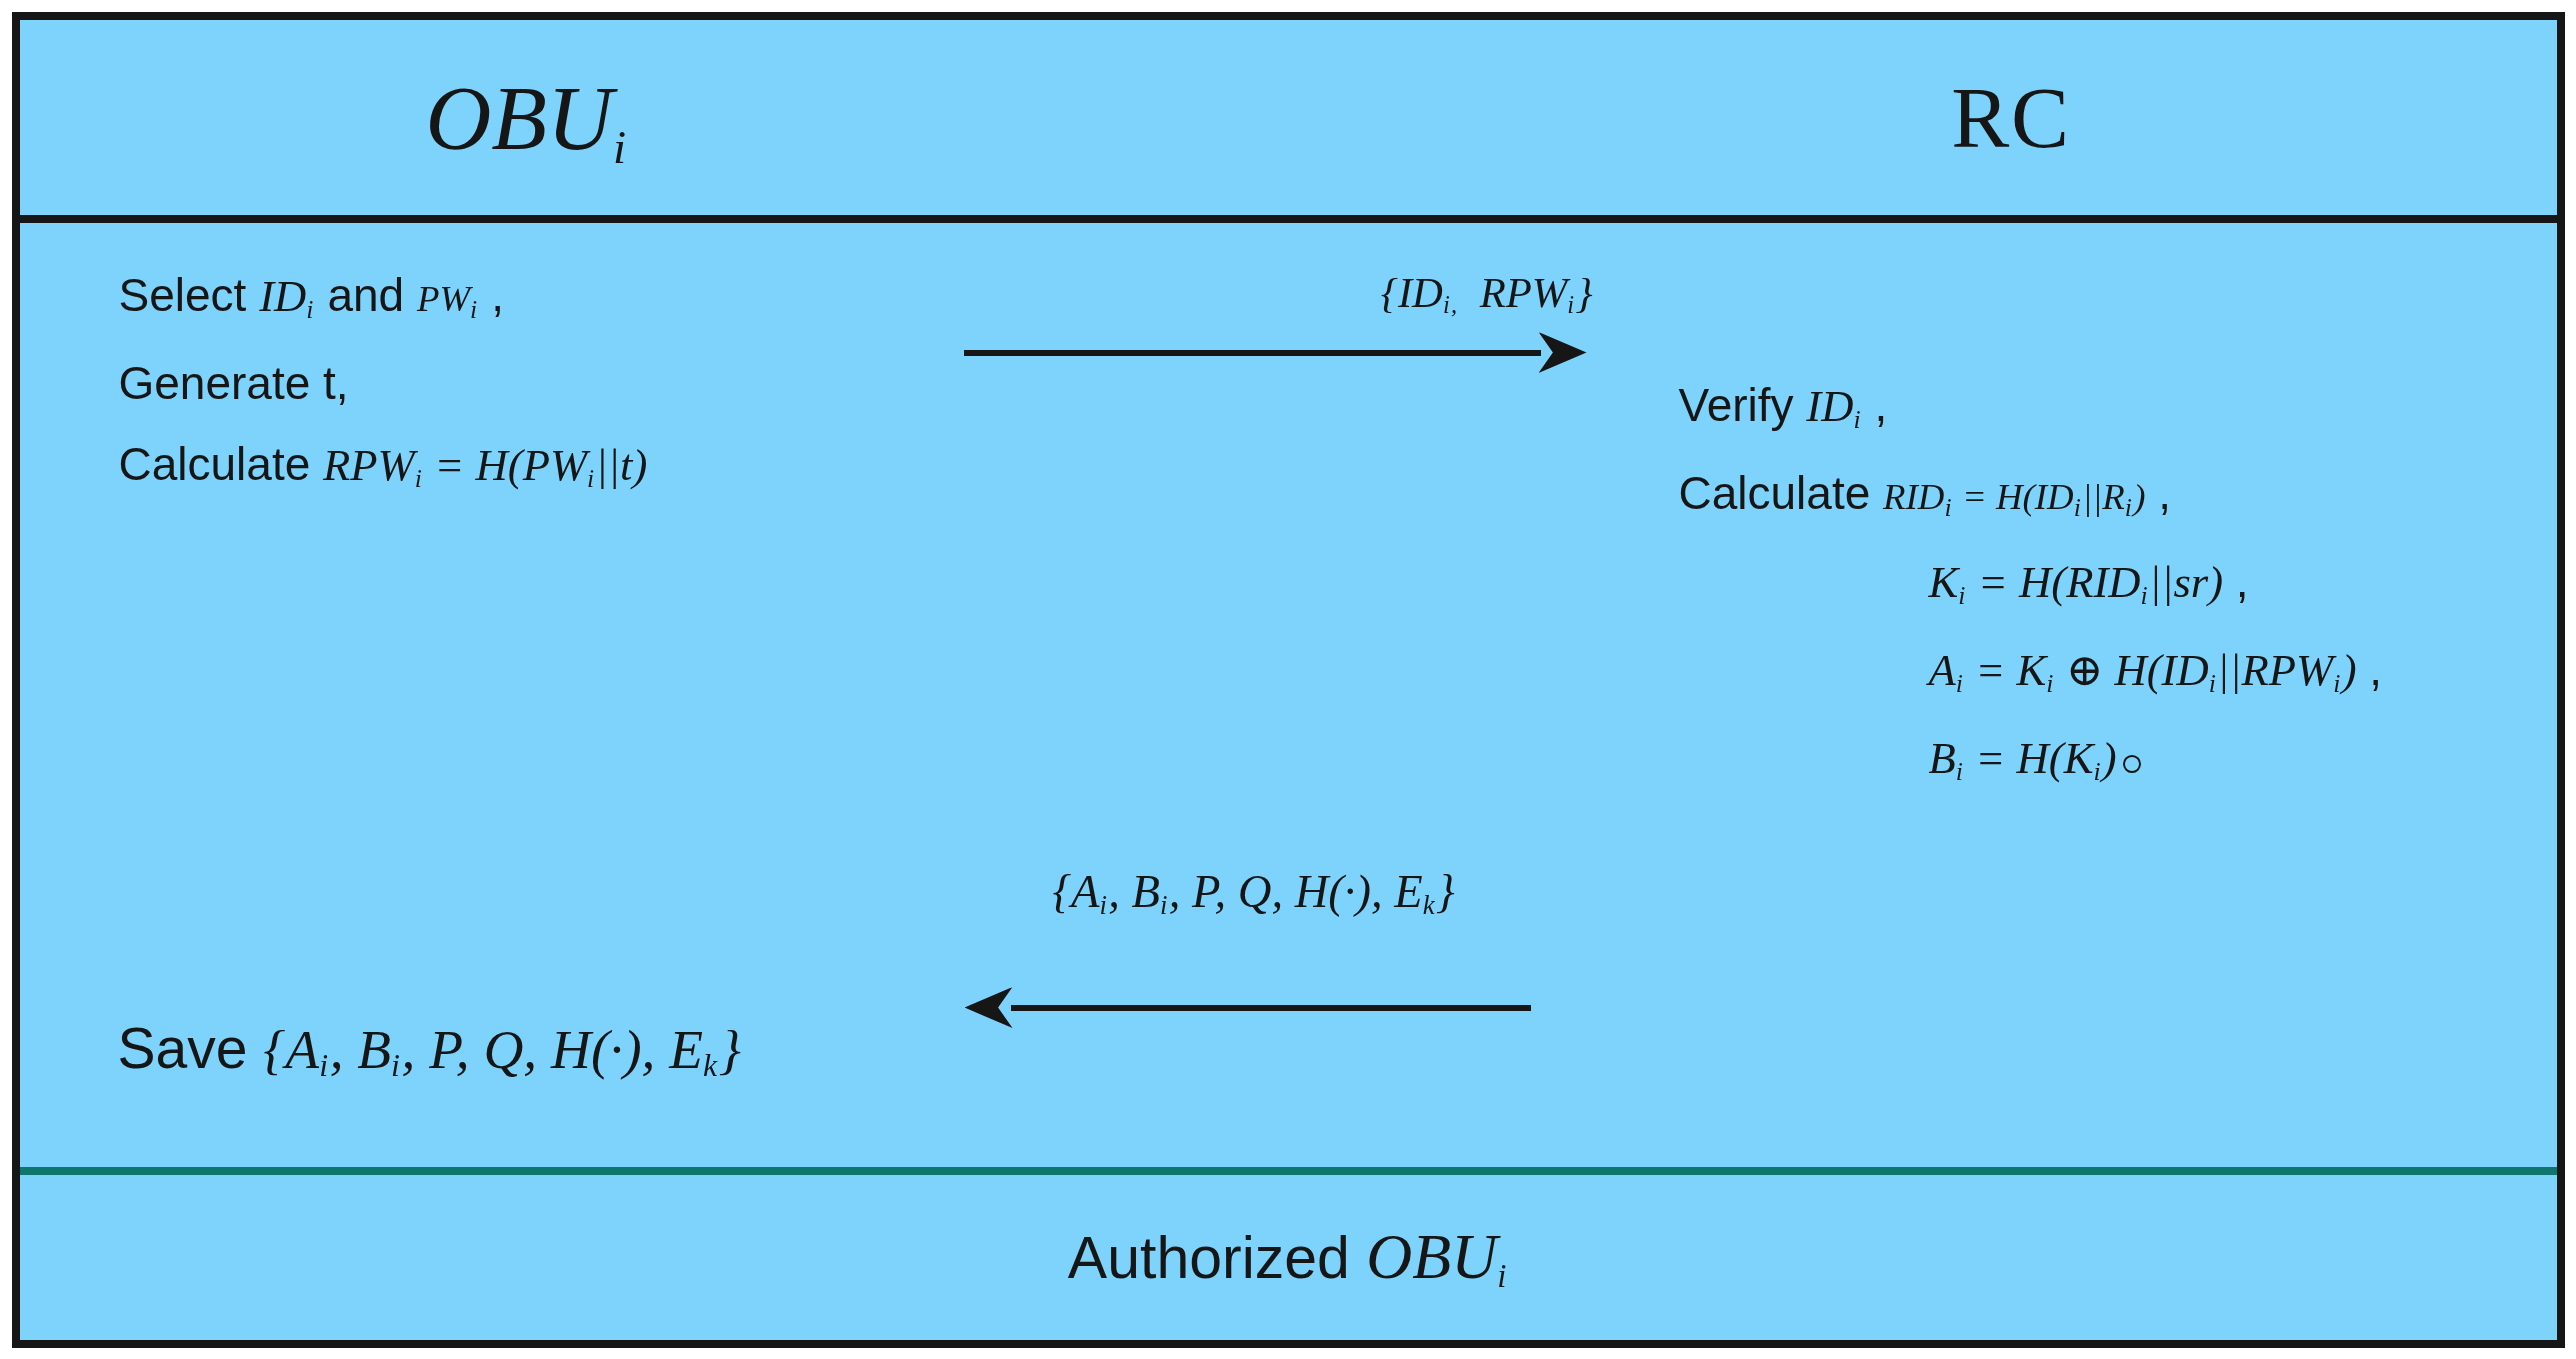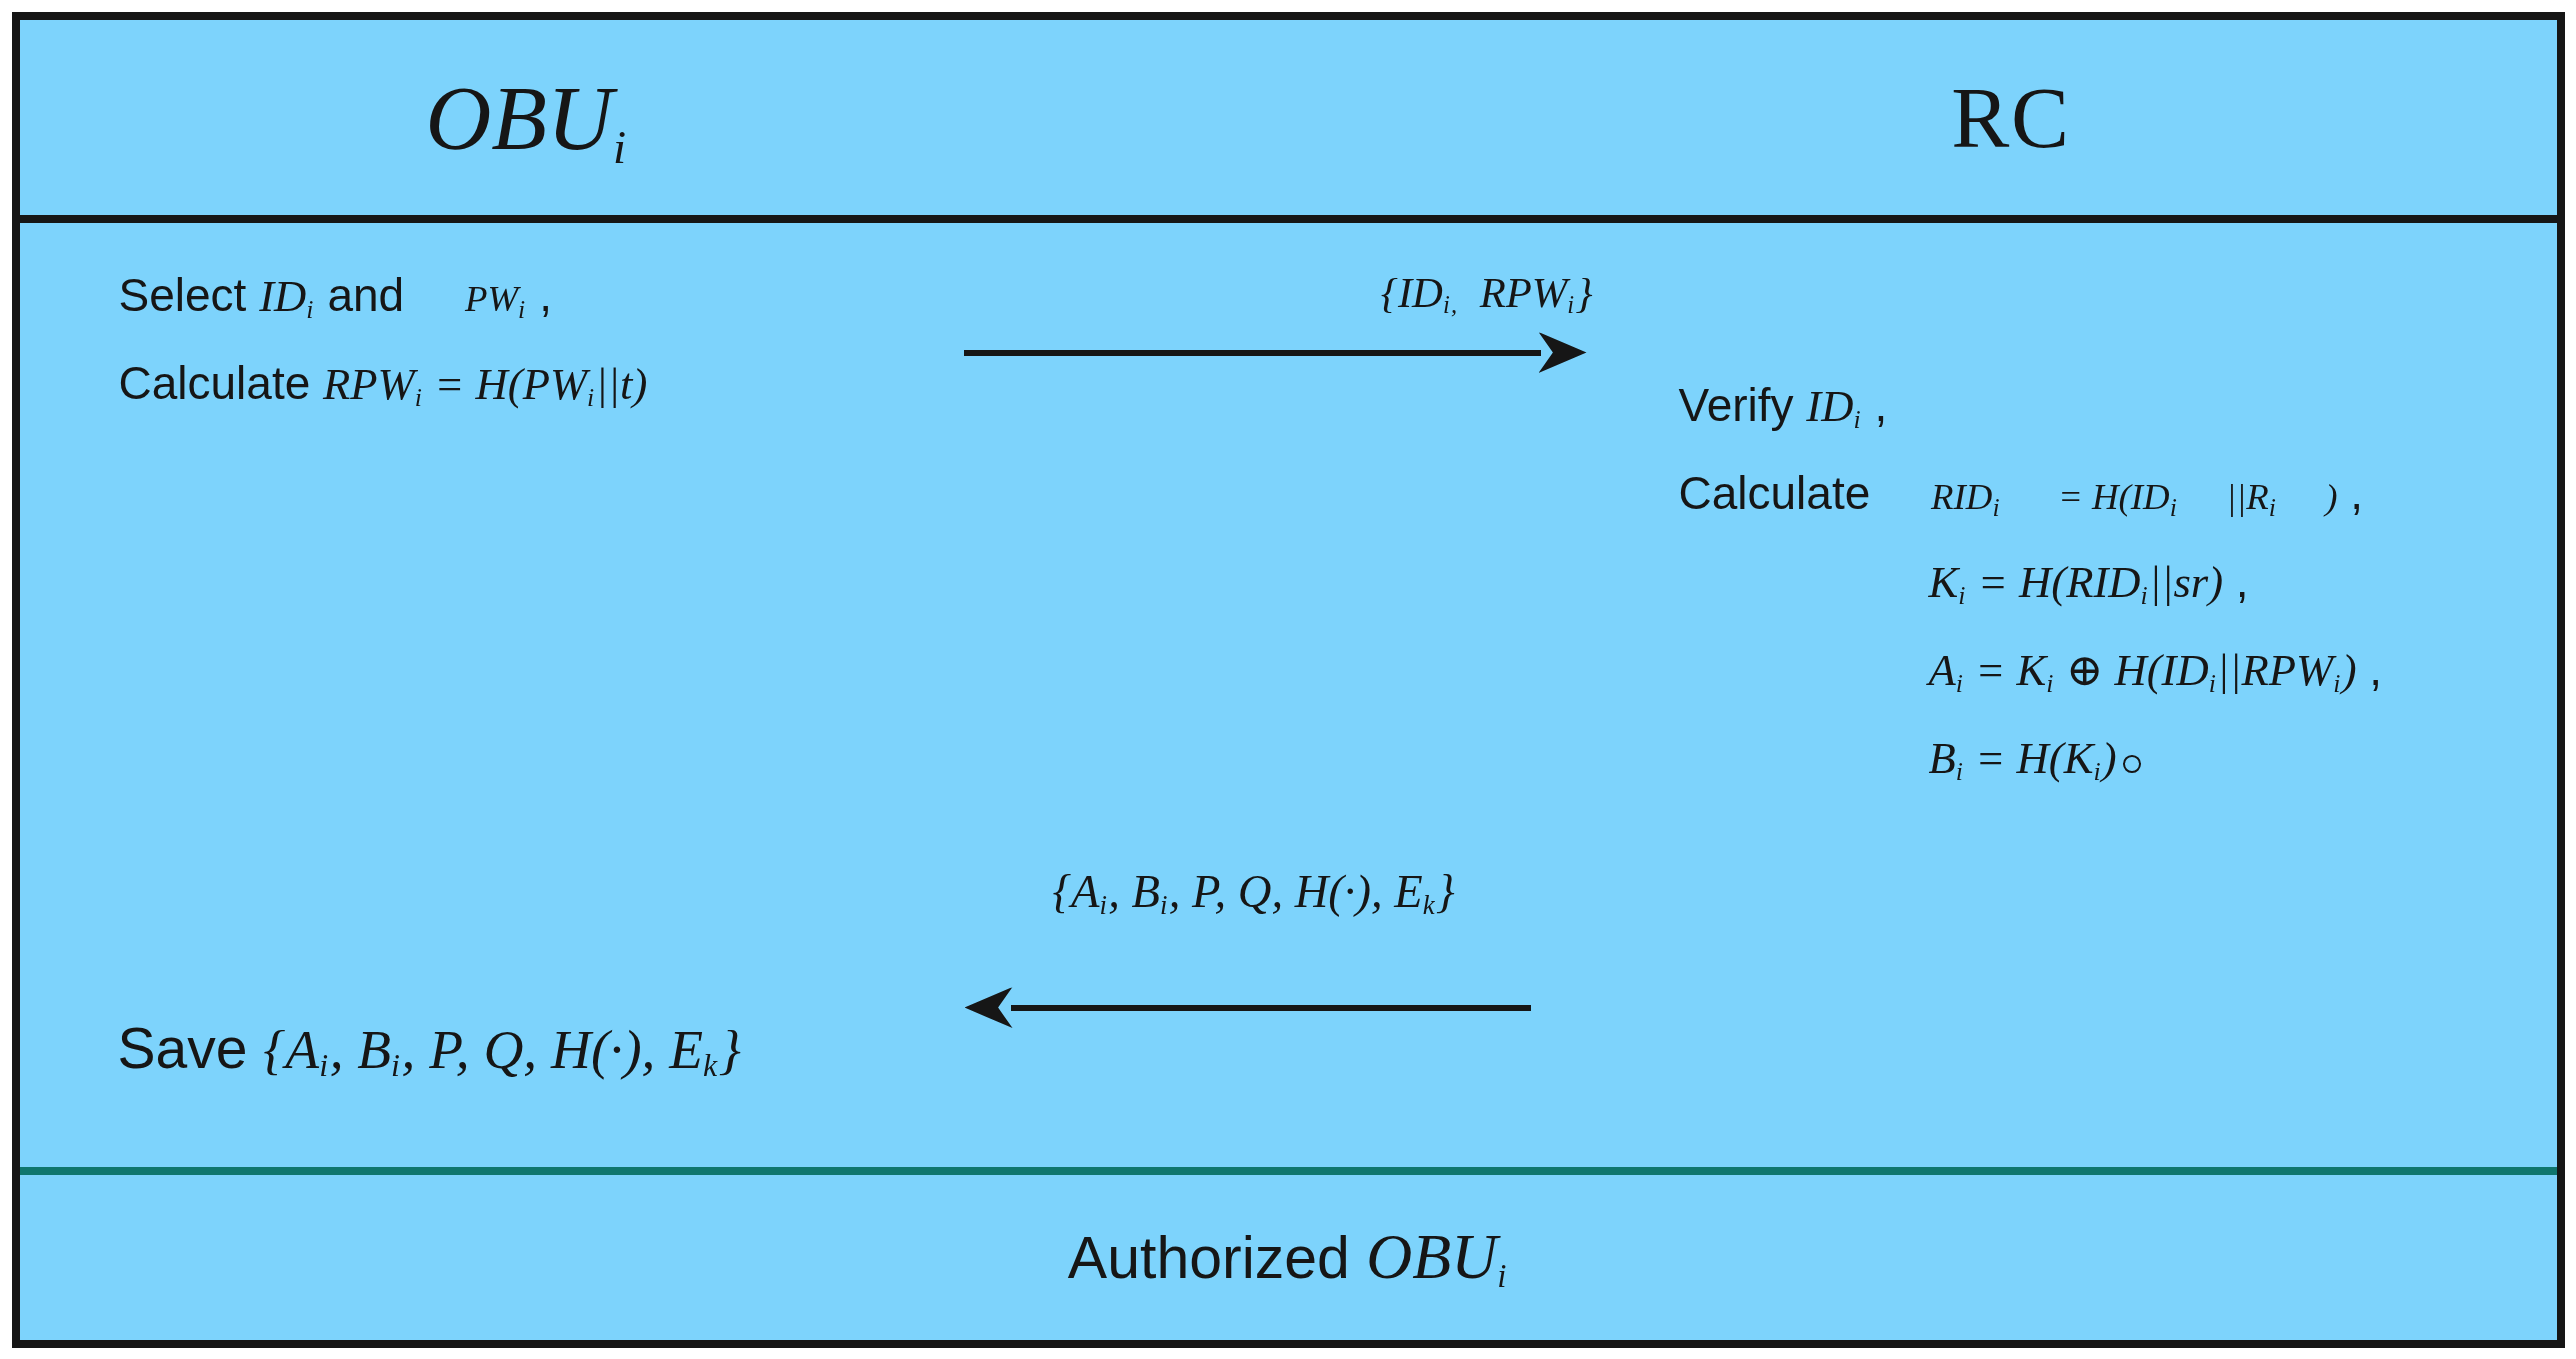--- a/index.html
+++ b/index.html
@@ -20,21 +20,21 @@
   .entity{position:absolute;top:50%;transform:translate(-50%,-50%);
     font-family:"Liberation Serif","DejaVu Serif",serif;white-space:nowrap;}
   .entity-obu{left:20%;font-size:94px;font-style:italic;}
   .entity-rc{left:78.5%;font-size:87px;font-style:normal;letter-spacing:1.8px;}
   .entity .seg-s{font-size:0.5em;top:0.3em;}
 
   
   .seg{white-space:pre;}
   .seg-w{font-family:"Liberation Sans","DejaVu Sans",sans-serif;font-style:normal;}
   .seg-m{font-family:"Liberation Serif","DejaVu Serif",serif;font-style:italic;font-size:0.97em;}
-  .seg-m2{font-family:"Liberation Serif","DejaVu Serif",serif;font-style:italic;font-size:0.80em;margin-left:48px;}
+  .seg-m2{font-family:"Liberation Serif","DejaVu Serif",serif;font-style:italic;font-size:0.80em;}
   .seg-s{font-family:"Liberation Serif","DejaVu Serif",serif;font-style:italic;
     font-size:0.56em;position:relative;top:0.28em;margin-right:0.05em;display:inline-block;}
   .seg-o{display:inline-block;width:0.30em;height:0.30em;border:0.055em solid #161616;
     border-radius:50%;margin-left:0.14em;vertical-align:0em;}
 
   .steps{position:absolute;font-size:46px;line-height:81px;white-space:nowrap;}
   .obu-steps{left:99px;top:32px;}
   .rc-steps{left:1659px;top:142px;}
   .line.indent{padding-left:250px;}
 
@@ -62,20 +62,21 @@
 
   <div class="band-header">
     <div class="entity entity-obu"><span class="seg seg-m">OBU</span><span class="seg seg-s">i</span></div>
     <div class="entity entity-rc">RC</div>
   </div>
 
   <div class="mid">
 
     <div class="steps obu-steps">
         <div class="line"><span class="seg seg-w">Select </span><span class="seg seg-m">ID</span><span class="seg seg-s">i</span><span class="seg seg-w"> and </span><span class="seg seg-m2">PW</span><span class="seg seg-s">i</span><span class="seg seg-w"> ,</span></div>
+        <div class="line"><span class="seg seg-w">Generate t,</span></div>
         <div class="line"><span class="seg seg-w">Calculate </span><span class="seg seg-m">RPW</span><span class="seg seg-s">i</span><span class="seg seg-m"> = H(PW</span><span class="seg seg-s">i</span><span class="seg seg-m">||t)</span></div>
       </div>
 
     <div class="msg-label msg1-label"><span class="seg seg-m">{ID</span><span class="seg seg-s">i</span><span class="seg seg-s">,</span><span class="seg seg-m">&nbsp; RPW</span><span class="seg seg-s">i</span><span class="seg seg-m">}</span></div>
 
     <div class="arrow dir-right msg1-arrow">
       <div class="head"></div>
     </div>
 
     <div class="steps rc-steps">

